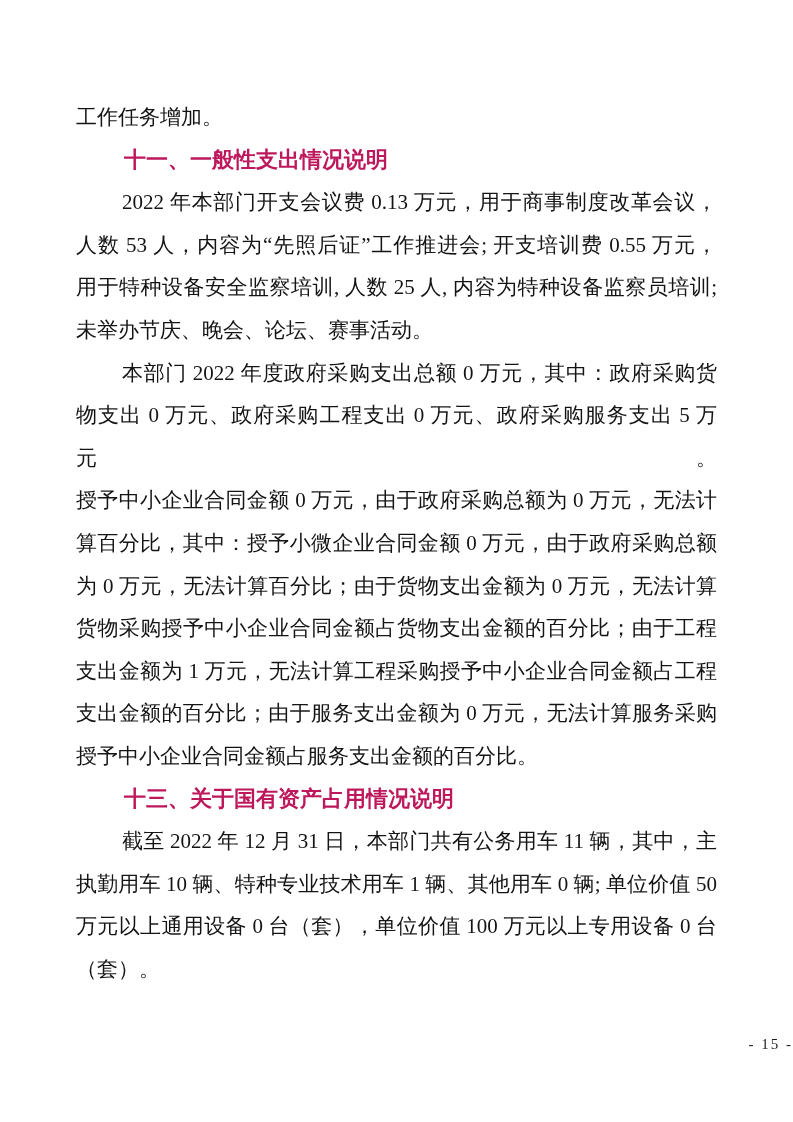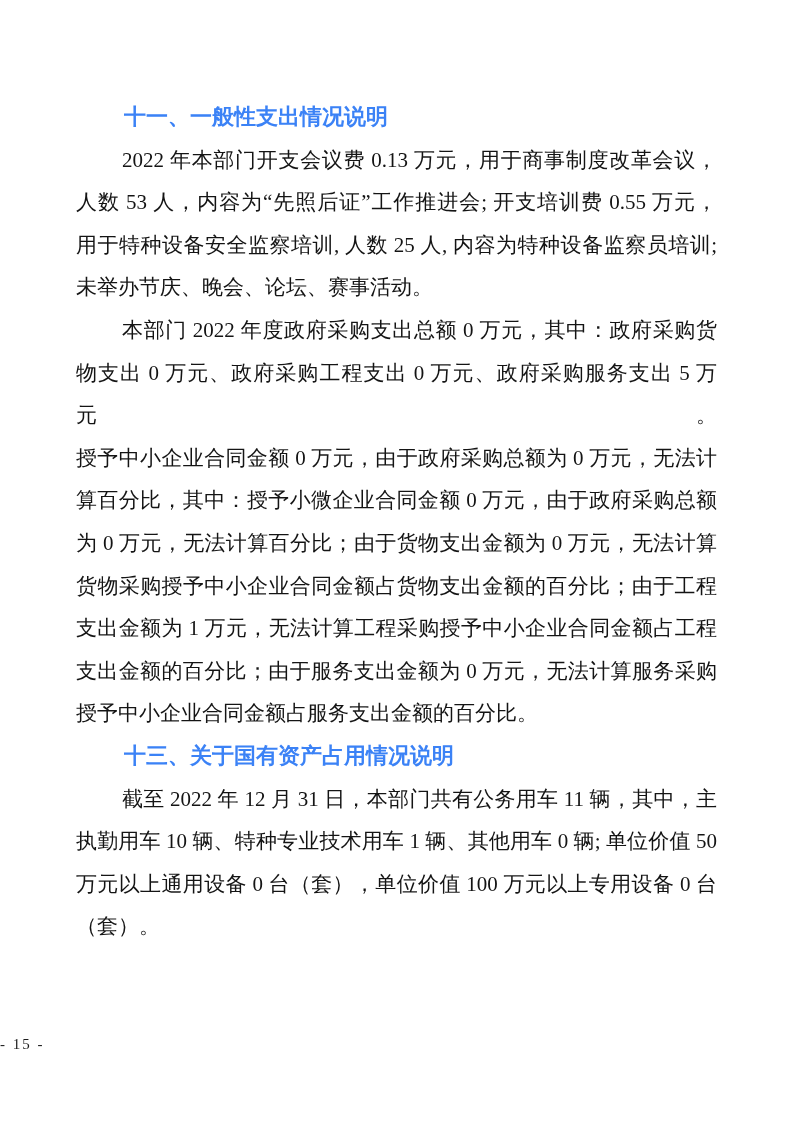--- a/index.html
+++ b/index.html
@@ -39,40 +39,41 @@
     text-align-last: left;
   }
   .heading {
     margin: 0;
     padding: 0;
     font-family: "Liberation Sans", "DejaVu Sans", sans-serif;
     font-weight: 700;
     font-size: 22px;
     line-height: 42.6px;
     text-indent: 48px;
-    color: #3b82f6;
+    color: #be185d;
   }
   .footer {
     position: absolute;
     left: 0;
     right: 0;
     top: 1034px;
-    text-align: left;
+    text-align: right;
     font-size: 15px;
     line-height: 20px;
     color: #1c1c1c;
     letter-spacing: 2px;
   }
 </style>
 </head>
 <body>
 
 <div class="page">
   <div class="doc">
 
+    <p class="line last">工作任务增加。</p>
 
     <h2 class="heading">十一、一般性支出情况说明</h2>
 
     <p class="line first">2022 年本部门开支会议费 0.13 万元，用于商事制度改革会议，</p>
     <p class="line">人数 53 人，内容为“先照后证”工作推进会; 开支培训费 0.55 万元，</p>
     <p class="line">用于特种设备安全监察培训, 人数 25 人, 内容为特种设备监察员培训;</p>
     <p class="line last">未举办节庆、晚会、论坛、赛事活动。</p>
 
 
     <p class="line first">本部门 2022 年度政府采购支出总额 0 万元，其中：政府采购货</p>

